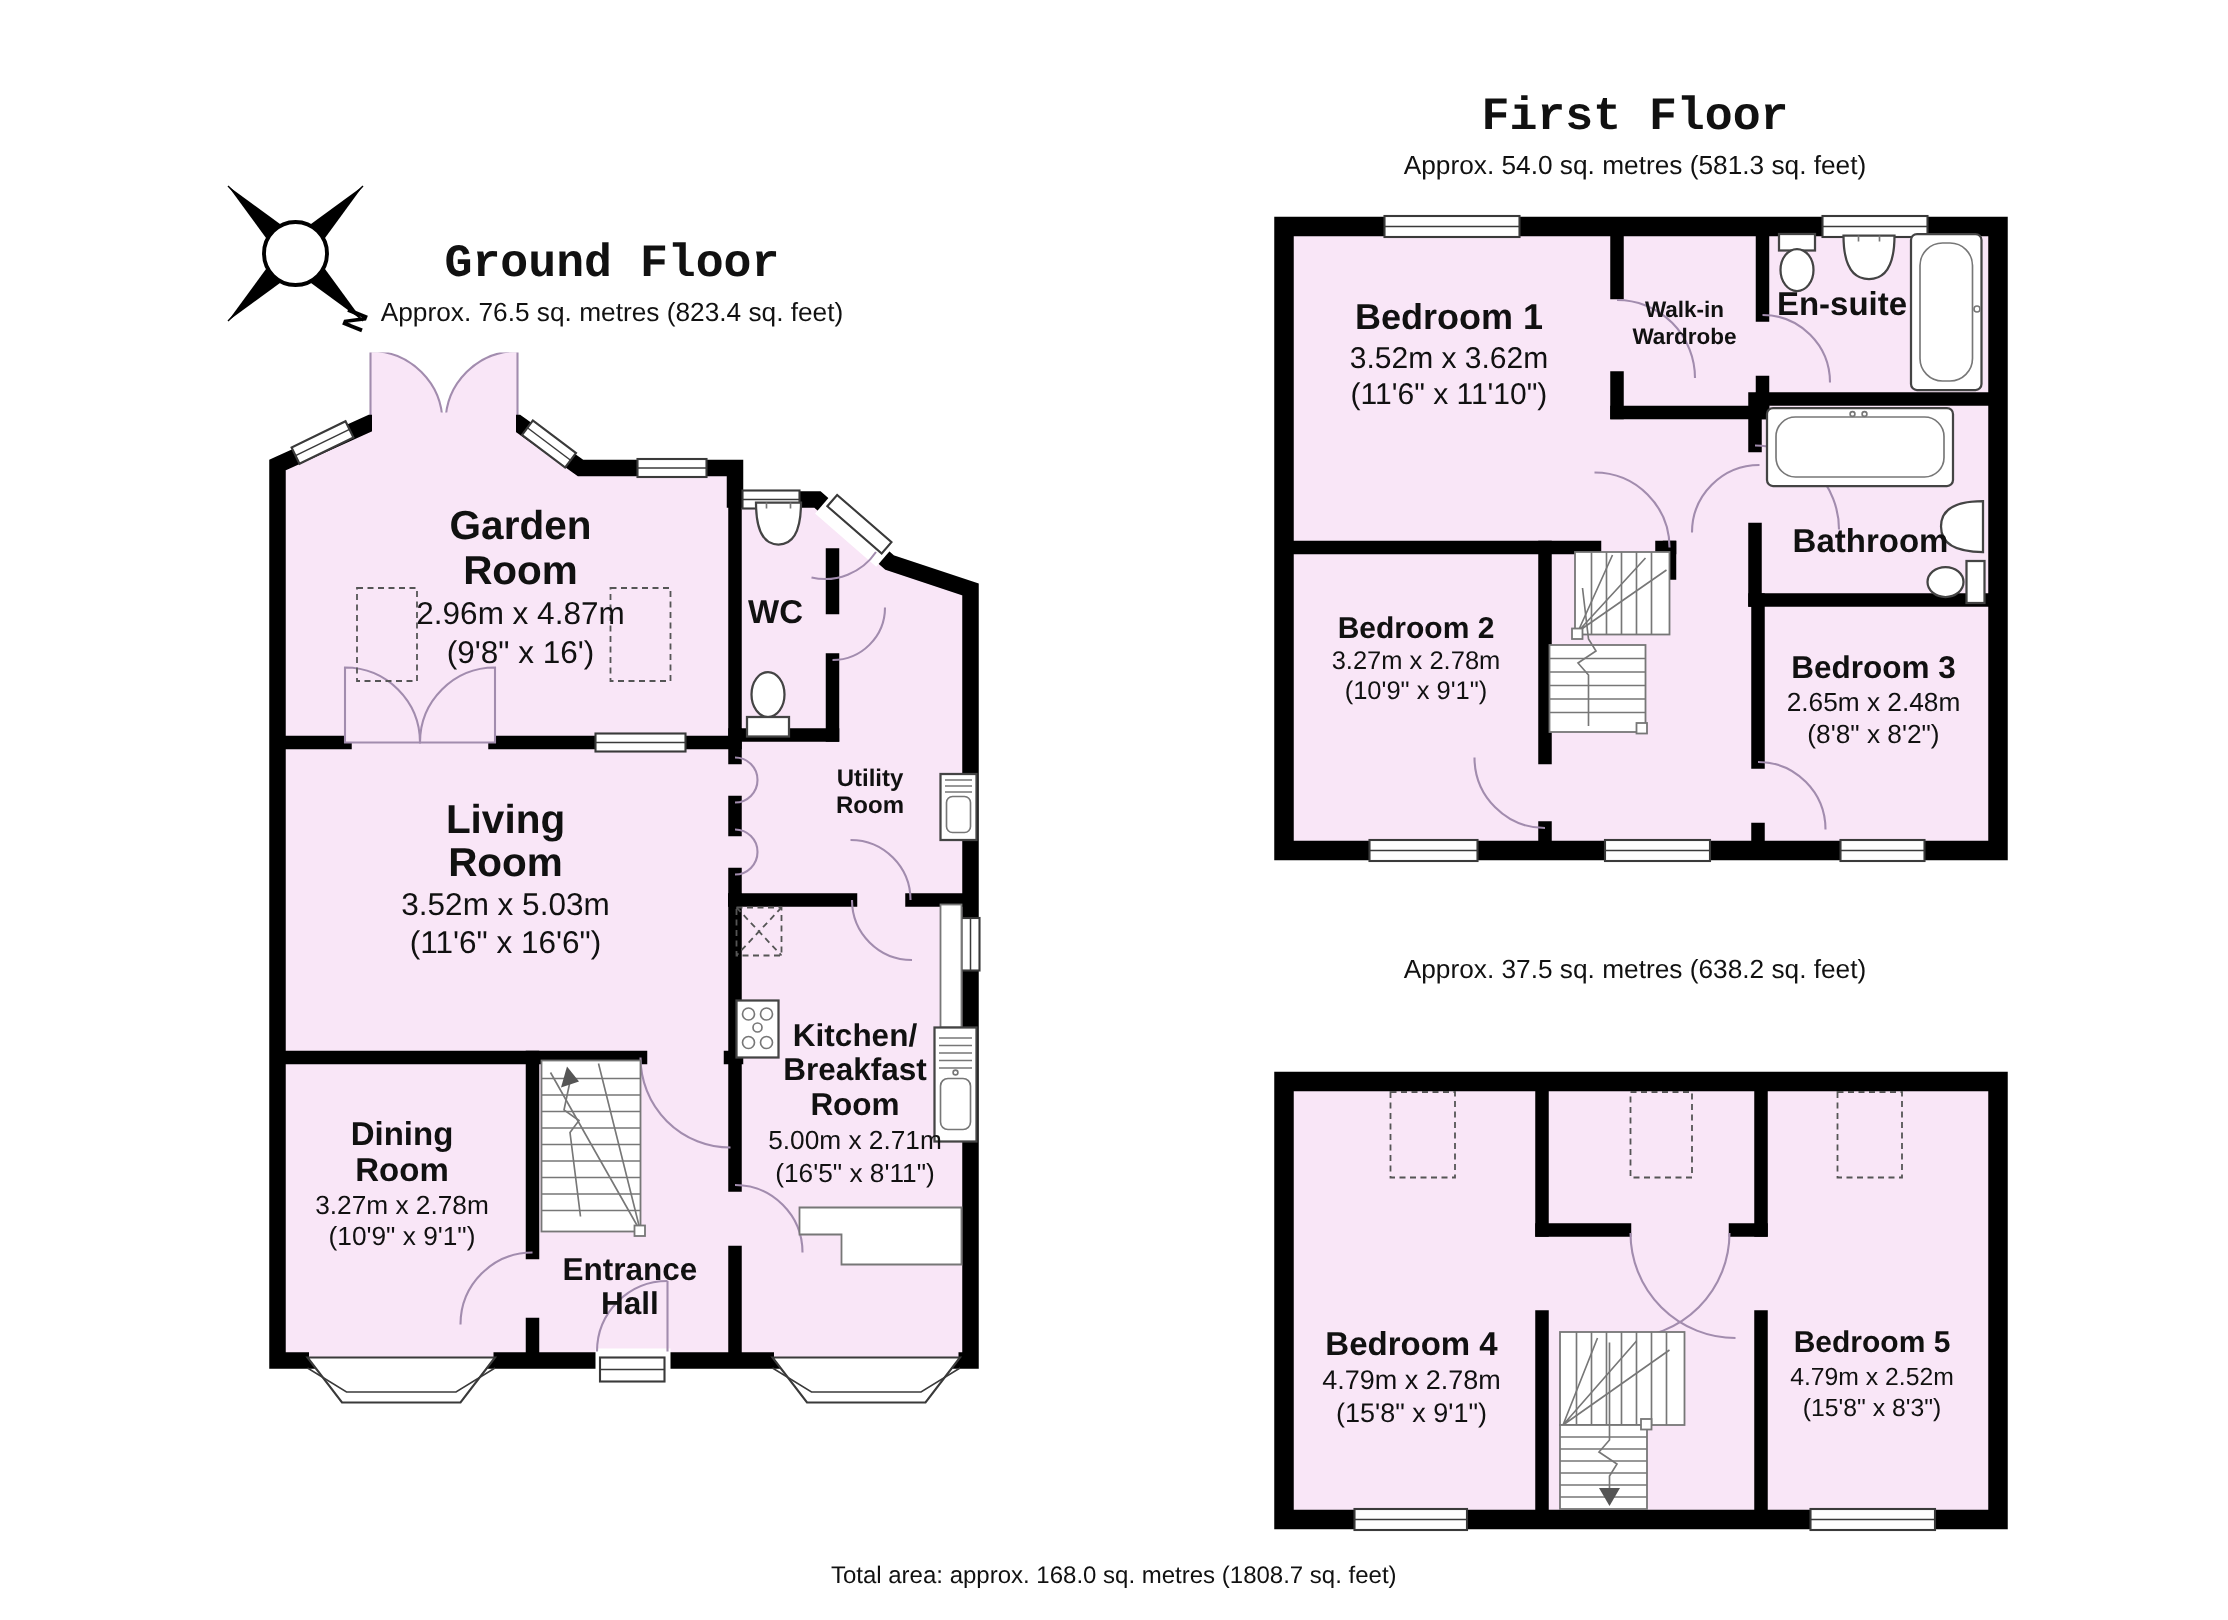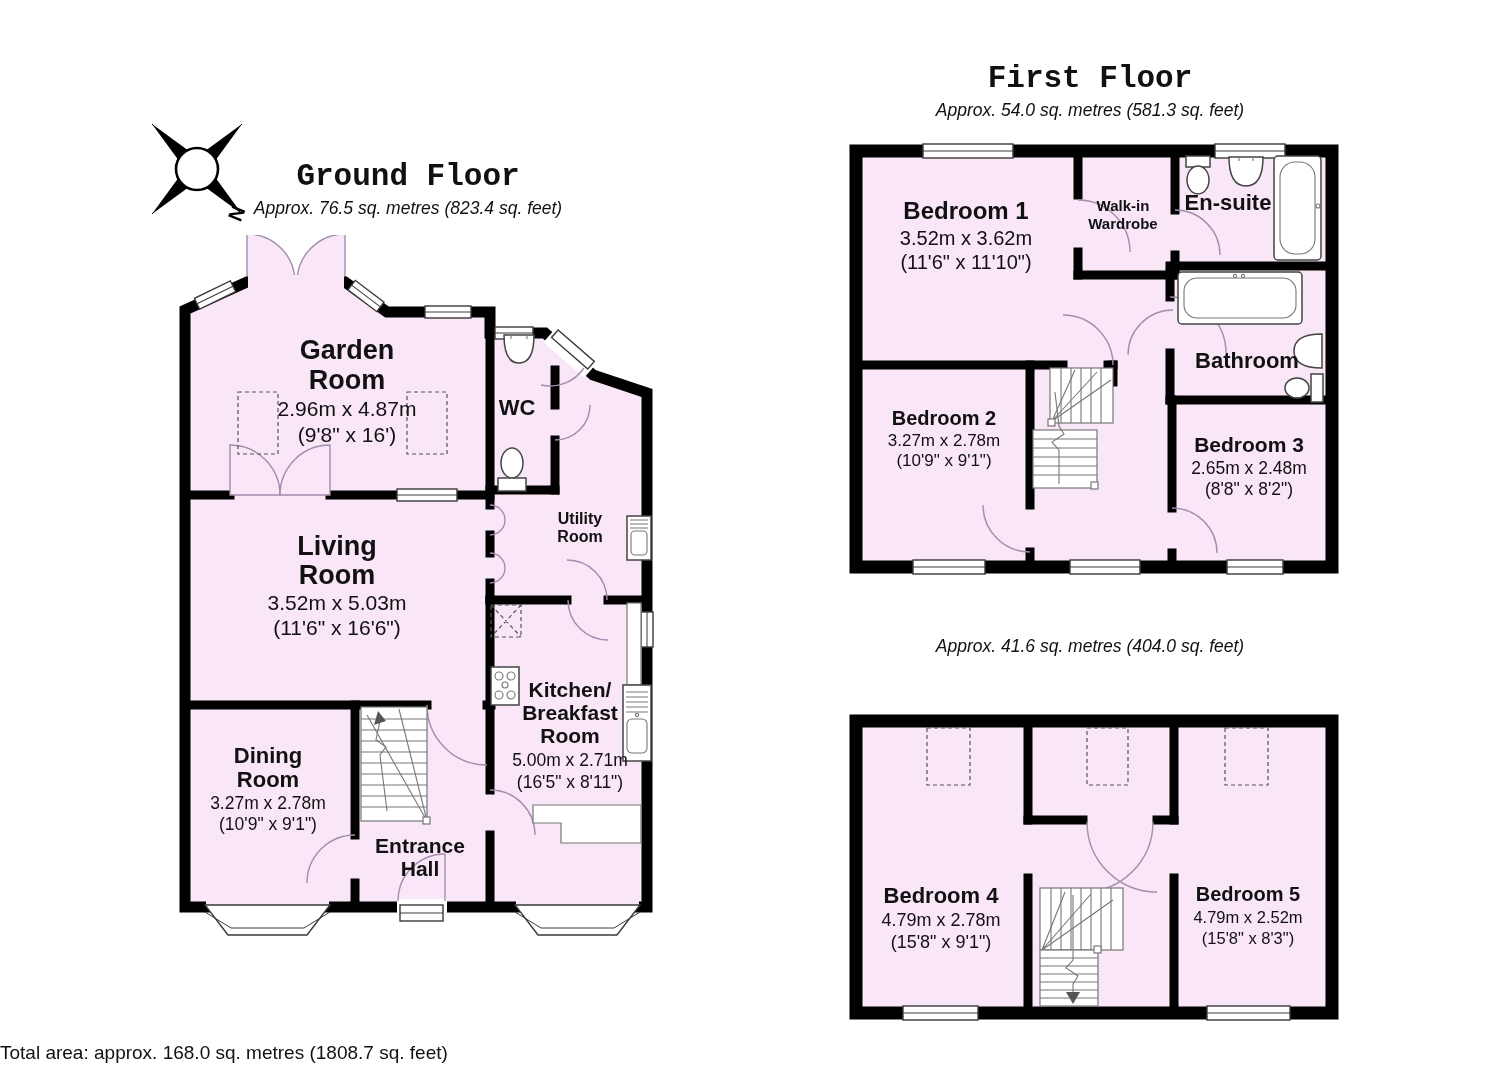--- a/index.html
+++ b/index.html
@@ -1,22 +1,22 @@
 <!DOCTYPE html>
 <html><head>
 <meta charset="utf-8">
 <style>
   html,body{margin:0;padding:0;}
   body{width:1485px;height:1080px;background:#ffffff;position:relative;overflow:hidden;
        font-family:"Liberation Sans", sans-serif;color:#111;}
   .abs{position:absolute;}
   .title-block{text-align:center;}
   .floor-title{font-weight:bold;font-size:31px;line-height:1.1;font-family:Liberation Mono, monospace;}
-  .floor-sub{font-size:17.5px;margin-top:4px;font-style:italic;}
-  .total-area{width:1485px;text-align:left;font-size:19px;}
+  .floor-sub{font-size:17.5px;margin-top:4px;}
+  .total-area{width:1485px;text-align:center;font-size:16px;}
   
   .pink{fill:#F9E6F7;stroke:none;}
   .wall{stroke:#000000;stroke-width:11;fill:none;stroke-linecap:square;stroke-linejoin:miter;}
   .wall9{stroke:#000000;stroke-width:9;fill:none;stroke-linecap:square;}
   .wall13{stroke:#000000;stroke-width:13;fill:none;stroke-linecap:square;stroke-linejoin:miter;}
   .door{fill:none;stroke:#A28CAE;stroke-width:1.4;}
   .doorsec{fill:#F9E6F7;stroke:#A28CAE;stroke-width:1.4;}
   .win{fill:#ffffff;stroke:#3a3a3a;stroke-width:1.4;}
   .winline{stroke:#3a3a3a;stroke-width:1;fill:none;}
   .fix{fill:#ffffff;stroke:#444;stroke-width:1.5;}
@@ -55,21 +55,21 @@
 
 <div class="abs title-block" style="left:158px;top:160px;width:500px;">
   <div class="floor-title">Ground Floor</div>
   <div class="floor-sub">Approx. 76.5 sq. metres (823.4 sq. feet)</div>
 </div>
 <div class="abs title-block" style="left:840px;top:62px;width:500px;">
   <div class="floor-title">First Floor</div>
   <div class="floor-sub">Approx. 54.0 sq. metres (581.3 sq. feet)</div>
 </div>
 <div class="abs title-block" style="left:840px;top:632px;width:500px;">
-  <div class="floor-sub">Approx. 41.6 sq. metres (404.0 sq. feet)</div>
+  <div class="floor-sub">Approx. 37.5 sq. metres (638.2 sq. feet)</div>
 </div>
 
 <svg class="abs" style="left:175px;top:235px;" width="500" height="710" viewBox="0 0 500 710">
 
   <path class="pink" d="M 10 75 L 72 47 L 170 47 L 212 77 L 315 77 L 315 98 L 370 98 L 418 140 L 472 158 L 472 672 L 10 672 Z"></path>
 
   <g>
     <path class="doorsec" d="M 72 47 L 72 -1 A 48 48 0 0 1 120 47 Z"></path>
     <path class="doorsec" d="M 170 47 L 170 -1 A 48 48 0 0 0 122 47 Z"></path>
   </g>

